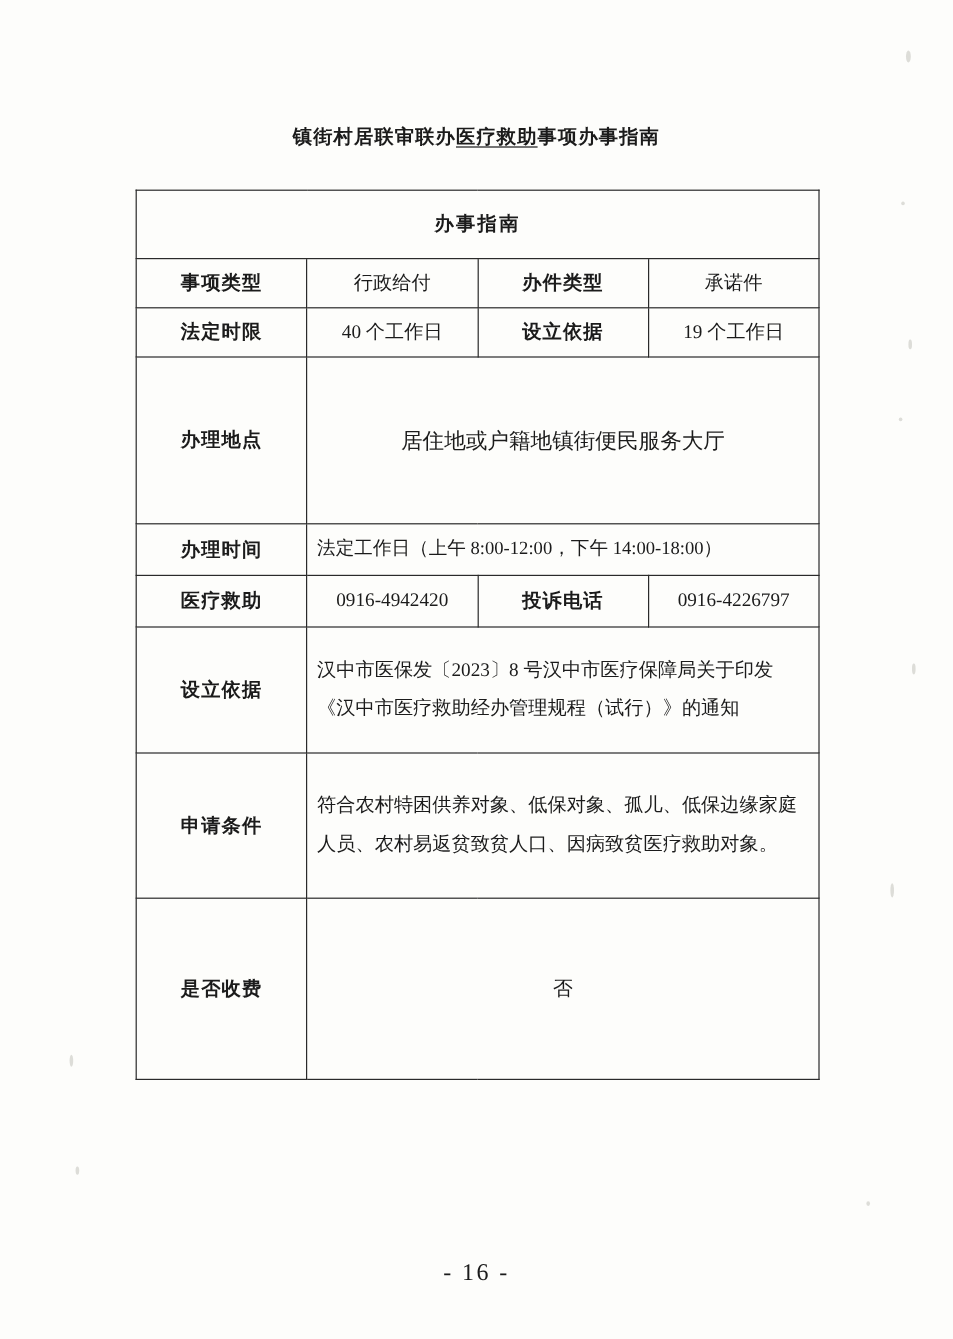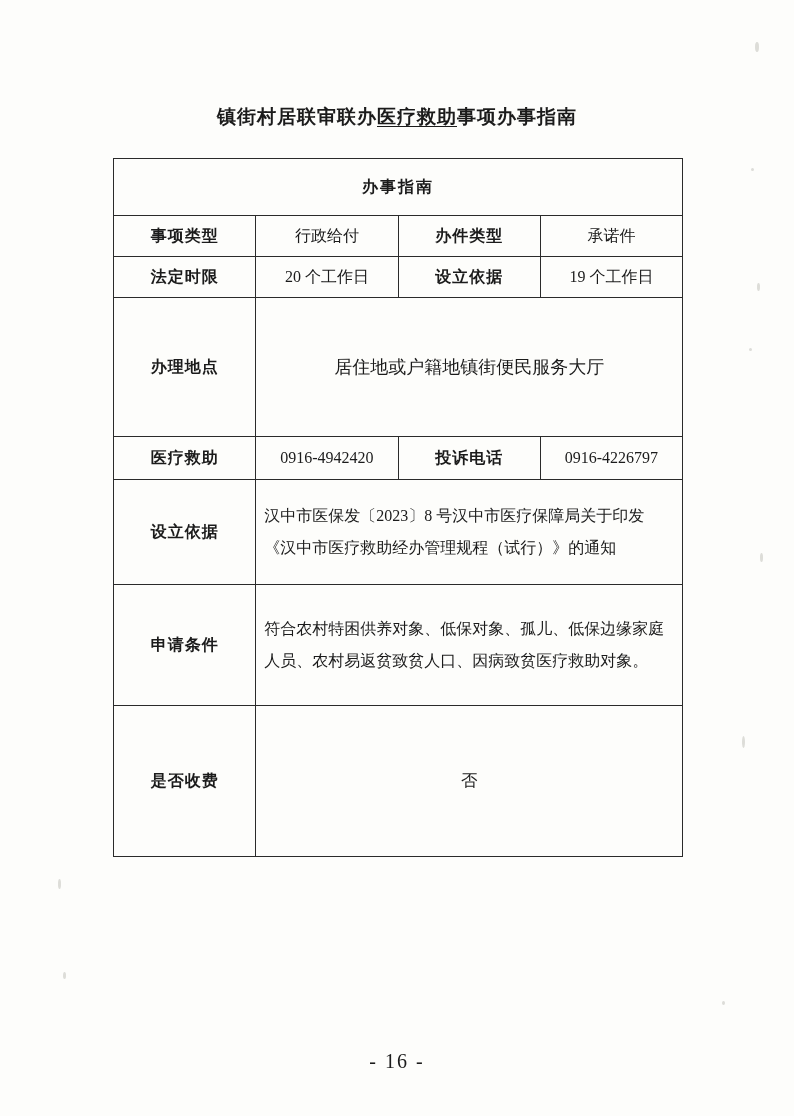--- a/index.html
+++ b/index.html
@@ -27,21 +27,21 @@
     background: #cfcfc9;
     border-radius: 50%;
     opacity: .7;
   }
   .doc-title {
     position: absolute;
     top: 104px;
     left: 0;
     width: 794px;
     text-align: center;
-    font-size: 19px;
+    font-size: 16px;
     font-weight: bold;
     letter-spacing: 1px;
     font-family: "Liberation Serif", "DejaVu Serif", serif;
   }
   .doc-title .underlined {
     text-decoration: underline;
     text-underline-offset: 3px;
   }
   table.guide {
     position: absolute;
@@ -127,30 +127,34 @@
 
       <tr class="row-h40">
         <td class="label-cell">事项类型</td>
         <td class="value-center" style="width:160px">行政给付</td>
         <td class="label-cell" style="width:104px">办件类型</td>
         <td class="value-center">承诺件</td>
       </tr>
 
       <tr class="row-h40">
         <td class="label-cell">法定时限</td>
-        <td class="value-center">20 个工作日</td>
+        <td class="value-center">40 个工作日</td>
         <td class="label-cell">设立依据</td>
         <td class="value-center">19 个工作日</td>
       </tr>
 
       <tr class="row-h100">
         <td class="label-cell">办理地点</td>
         <td class="value-center" colspan="3" style="font-size:18px">居住地或户籍地镇街便民服务大厅</td>
       </tr>
 
+      <tr class="row-h42">
+        <td class="label-cell">办理时间</td>
+        <td class="value-left" colspan="3" style="font-size:15.5px">法定工作日（上午 8:00-12:00，下午 14:00-18:00）</td>
+      </tr>
 
       <tr class="row-h42">
         <td class="label-cell">医疗救助</td>
         <td class="value-center">0916-4942420</td>
         <td class="label-cell">投诉电话</td>
         <td class="value-center">0916-4226797</td>
       </tr>
 
       <tr class="row-h112">
         <td class="label-cell">设立依据</td>

